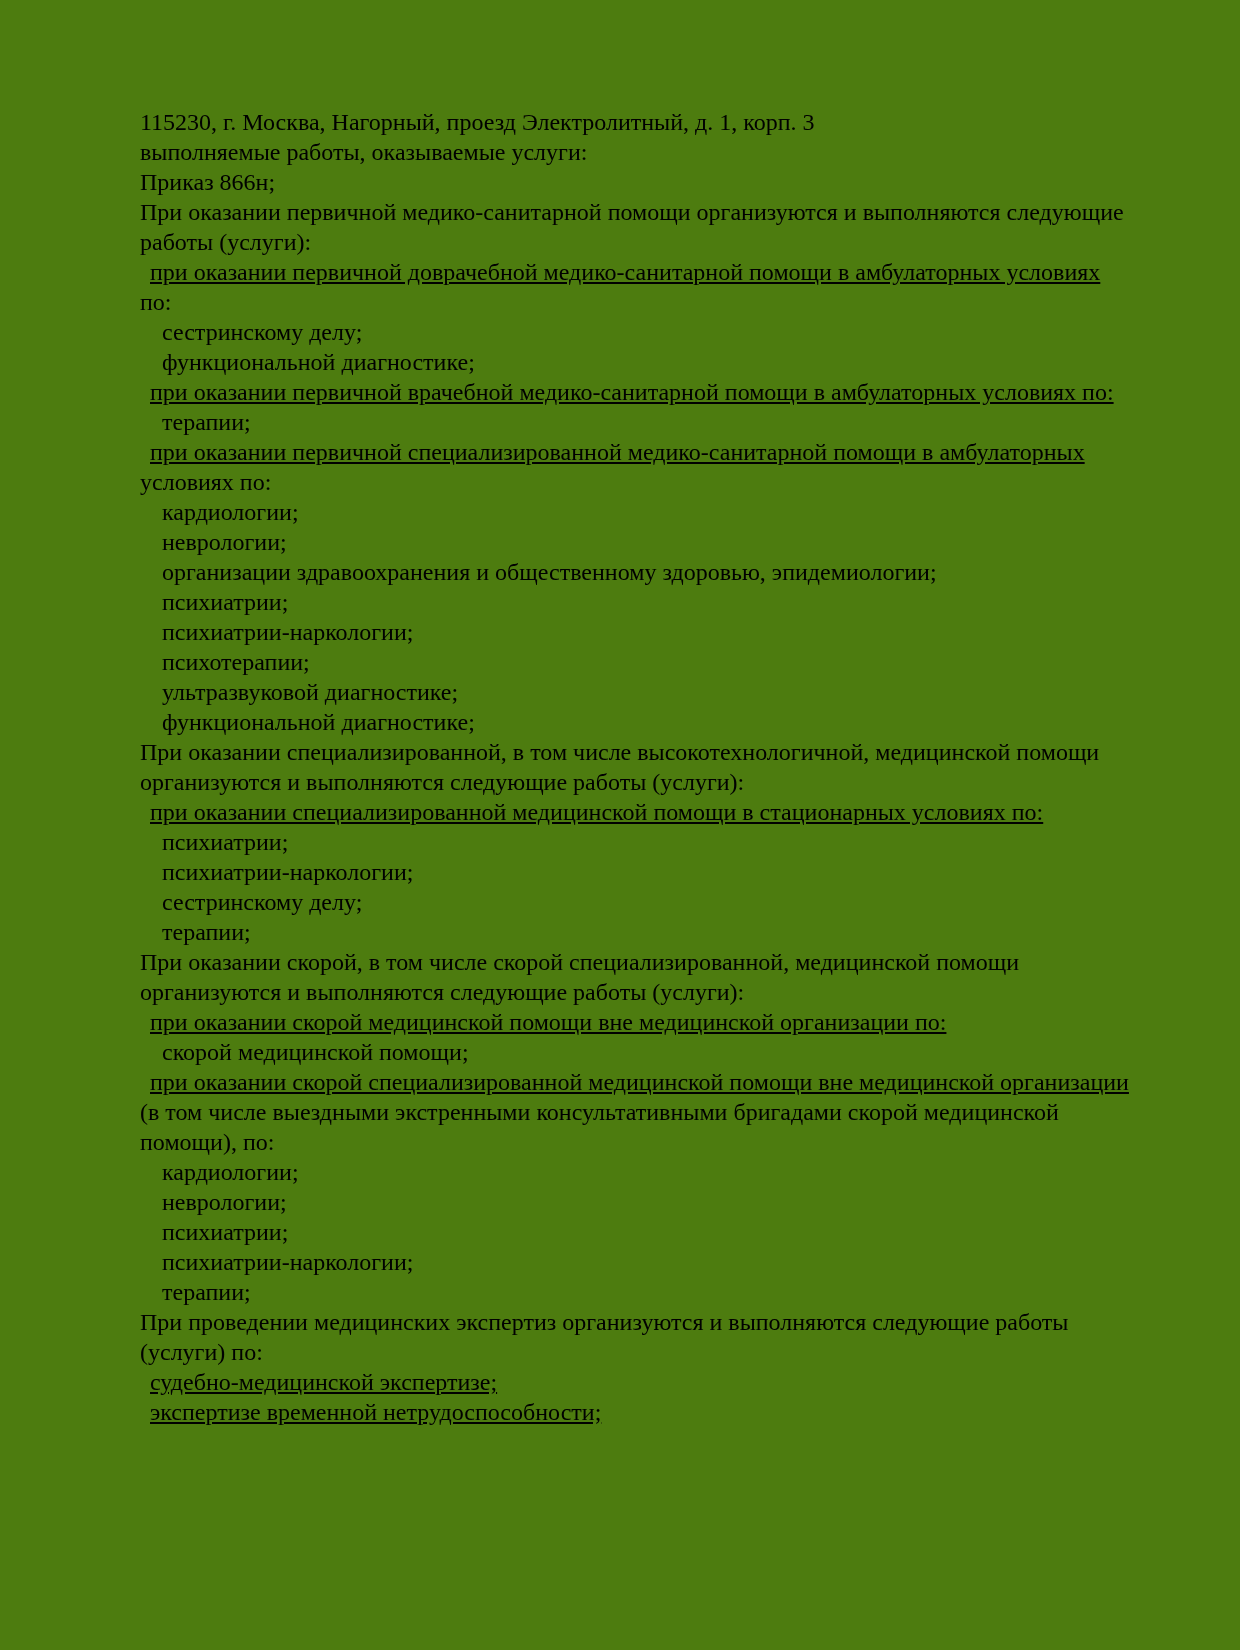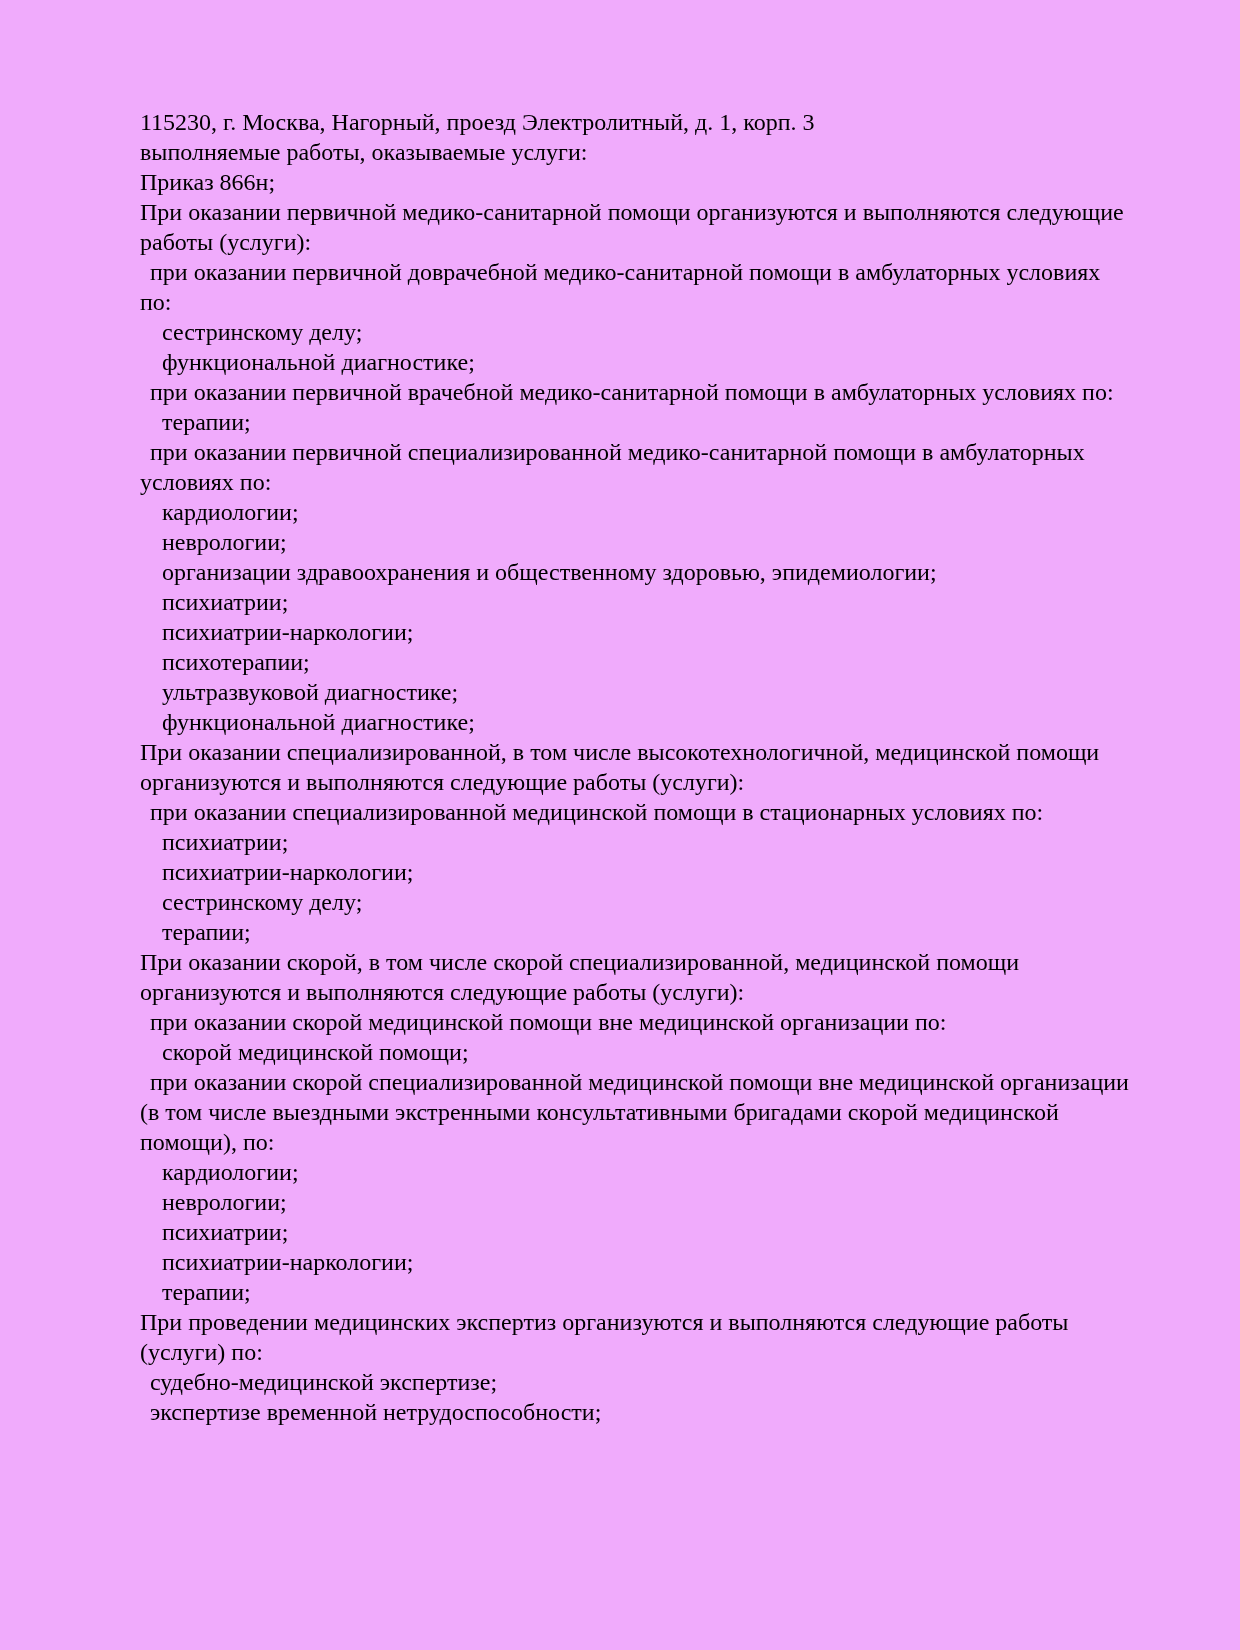--- a/index.html
+++ b/index.html
@@ -4,37 +4,37 @@
 <style>
   html, body {
     margin: 0;
     padding: 0;
     background: #ffffff;
   }
   .page {
     position: relative;
     width: 1240px;
     height: 1650px;
-    background: #f0abfc;
+    background: #4d7c0f;
     overflow: hidden;
   }
   .doc {
     position: absolute;
     left: 140px;
     top: 107px;
     width: 1040px;
     font-family: "Liberation Serif", "DejaVu Serif", serif;
     font-size: 24px;
     line-height: 30px;
     color: #000000;
     white-space: pre;
   }
   .line { min-height: 30px; }
   .indent-0 { padding-left: 0; }
-  .indent-1 { padding-left: 10px; }
+  .indent-1 { padding-left: 10px; text-decoration: underline; }
   .indent-2 { padding-left: 22px; }
 </style>
 </head>
 <body>
 
 <div class="page">
   <div class="doc" id="doc"><div class="line indent-0">115230, г. Москва, Нагорный, проезд Электролитный, д. 1, корп. 3</div><div class="line indent-0">выполняемые работы, оказываемые услуги:</div><div class="line indent-0">Приказ 866н;</div><div class="line indent-0">При оказании первичной медико-санитарной помощи организуются и выполняются следующие</div><div class="line indent-0">работы (услуги):</div><div class="line indent-1">при оказании первичной доврачебной медико-санитарной помощи в амбулаторных условиях</div><div class="line indent-0">по:</div><div class="line indent-2">сестринскому делу;</div><div class="line indent-2">функциональной диагностике;</div><div class="line indent-1">при оказании первичной врачебной медико-санитарной помощи в амбулаторных условиях по:</div><div class="line indent-2">терапии;</div><div class="line indent-1">при оказании первичной специализированной медико-санитарной помощи в амбулаторных</div><div class="line indent-0">условиях по:</div><div class="line indent-2">кардиологии;</div><div class="line indent-2">неврологии;</div><div class="line indent-2">организации здравоохранения и общественному здоровью, эпидемиологии;</div><div class="line indent-2">психиатрии;</div><div class="line indent-2">психиатрии-наркологии;</div><div class="line indent-2">психотерапии;</div><div class="line indent-2">ультразвуковой диагностике;</div><div class="line indent-2">функциональной диагностике;</div><div class="line indent-0">При оказании специализированной, в том числе высокотехнологичной, медицинской помощи</div><div class="line indent-0">организуются и выполняются следующие работы (услуги):</div><div class="line indent-1">при оказании специализированной медицинской помощи в стационарных условиях по:</div><div class="line indent-2">психиатрии;</div><div class="line indent-2">психиатрии-наркологии;</div><div class="line indent-2">сестринскому делу;</div><div class="line indent-2">терапии;</div><div class="line indent-0">При оказании скорой, в том числе скорой специализированной, медицинской помощи</div><div class="line indent-0">организуются и выполняются следующие работы (услуги):</div><div class="line indent-1">при оказании скорой медицинской помощи вне медицинской организации по:</div><div class="line indent-2">скорой медицинской помощи;</div><div class="line indent-1">при оказании скорой специализированной медицинской помощи вне медицинской организации</div><div class="line indent-0">(в том числе выездными экстренными консультативными бригадами скорой медицинской</div><div class="line indent-0">помощи), по:</div><div class="line indent-2">кардиологии;</div><div class="line indent-2">неврологии;</div><div class="line indent-2">психиатрии;</div><div class="line indent-2">психиатрии-наркологии;</div><div class="line indent-2">терапии;</div><div class="line indent-0">При проведении медицинских экспертиз организуются и выполняются следующие работы</div><div class="line indent-0">(услуги) по:</div><div class="line indent-1">судебно-медицинской экспертизе;</div><div class="line indent-1">экспертизе временной нетрудоспособности;</div></div>
 </div>
 
 </body></html>

